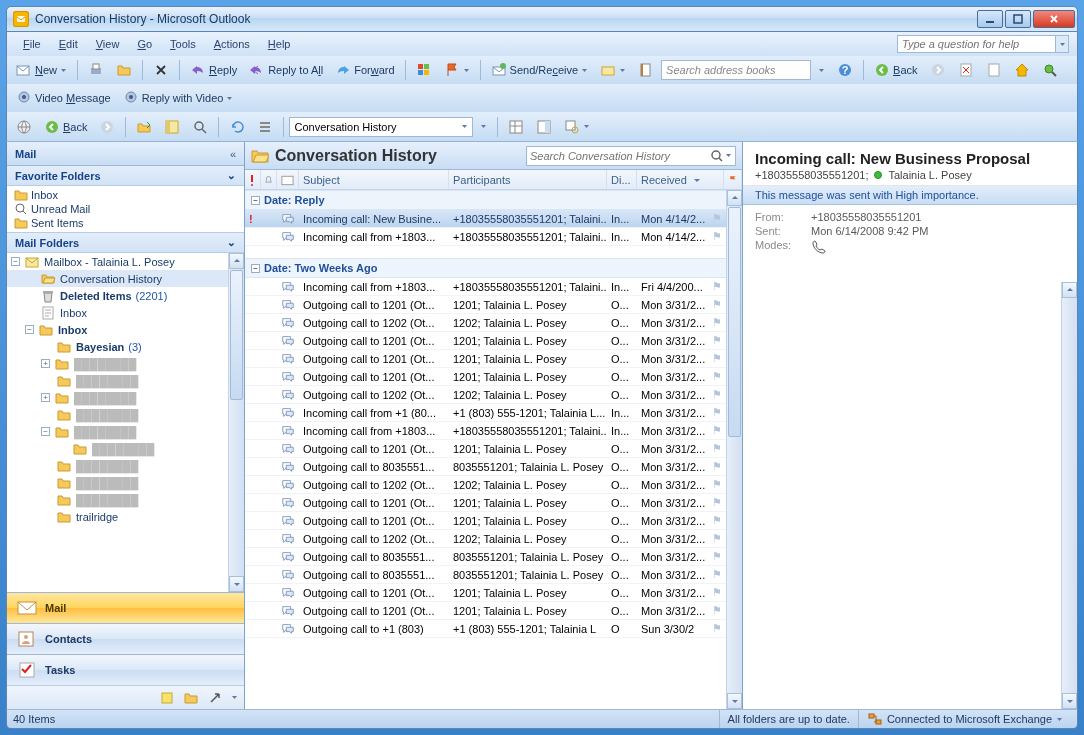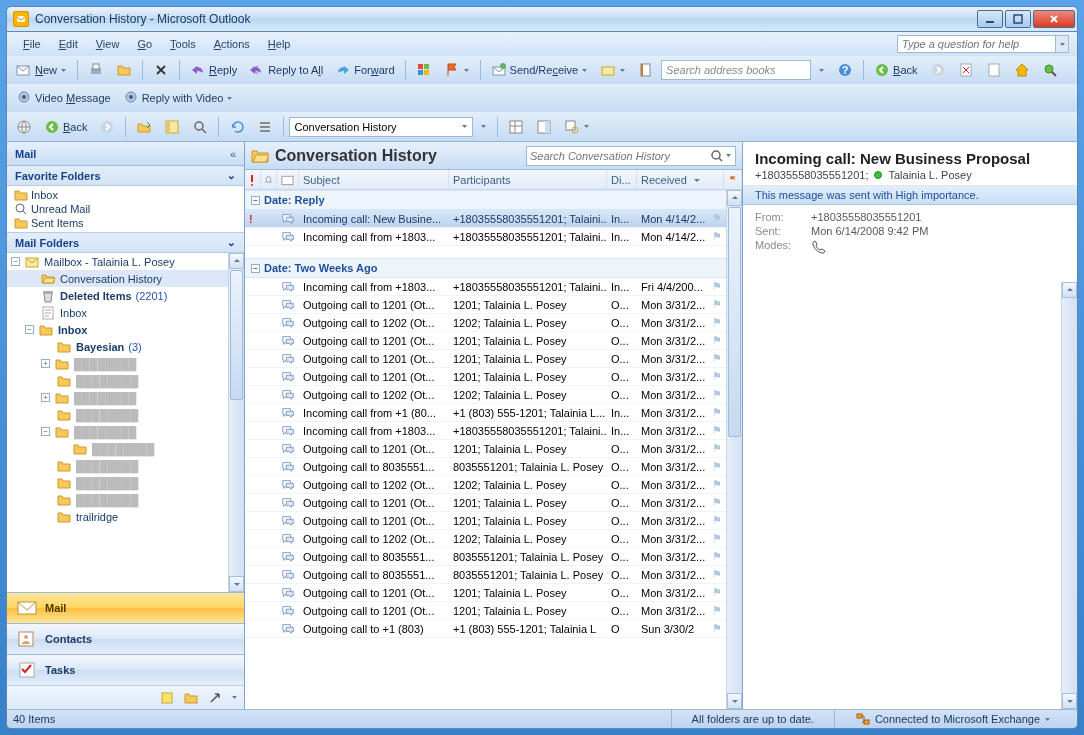--- a/index.html
+++ b/index.html
@@ -107,21 +107,21 @@
 .rp-body .other { margin-top:10px; font-size:12px; }
 .rp-body .other .lbl { color:#999; }
 .rp-body .other a { color:#1f5fb0; text-decoration:underline; }
 .rp-body hr { margin:16px 0; border:0; border-top:1px solid #ddd; }
 .rp-body .sig { color:#1f5fb0; font-weight:bold; font-size:11px; }
 .readpane .vscroll { top:0; }
 
 
 .statusbar { height:20px; background:linear-gradient(#d2e3f6,#bcd4ef); border:1px solid #5a86b8; border-top-color:#9db9d7; border-radius:0 0 5px 5px; display:flex; align-items:center; padding:0 6px; color:#1e3a63; }
 .statusbar .spacer { flex:1; }
-.statusbar .cell { padding:0 20px; border-left:1px solid #9db9d7; height:100%; display:flex; align-items:center; gap:4px; }
+.statusbar .cell { padding:0 8px; border-left:1px solid #9db9d7; height:100%; display:flex; align-items:center; gap:4px; }
 
 
 .chev { width:7px; height:7px; }
 svg { display:block; }
 </style>
 </head>
 <body>
 
 <div class="titlebar">
   <span class="ico">

